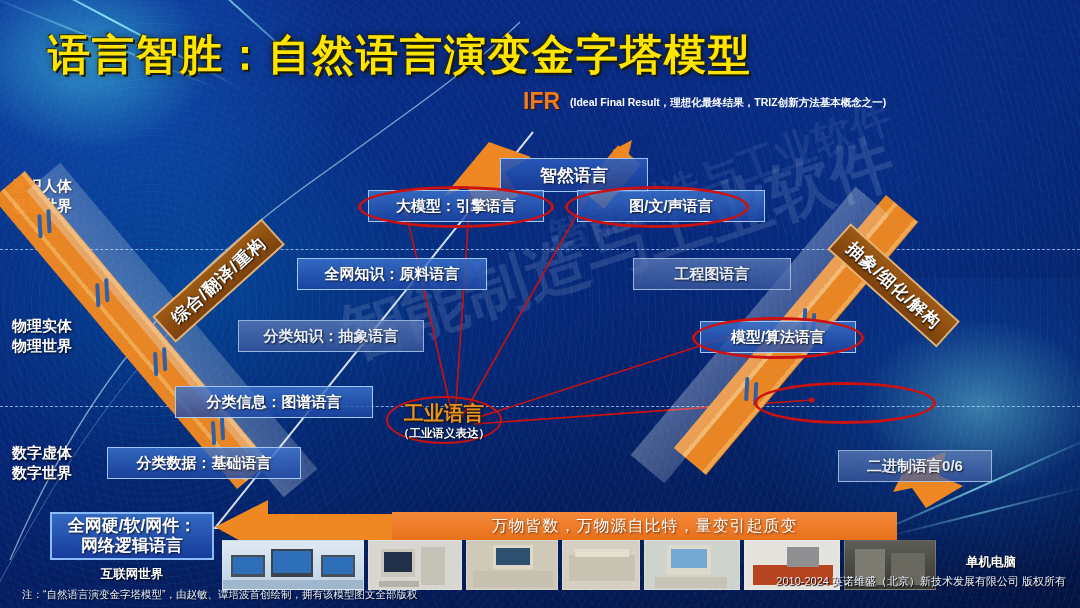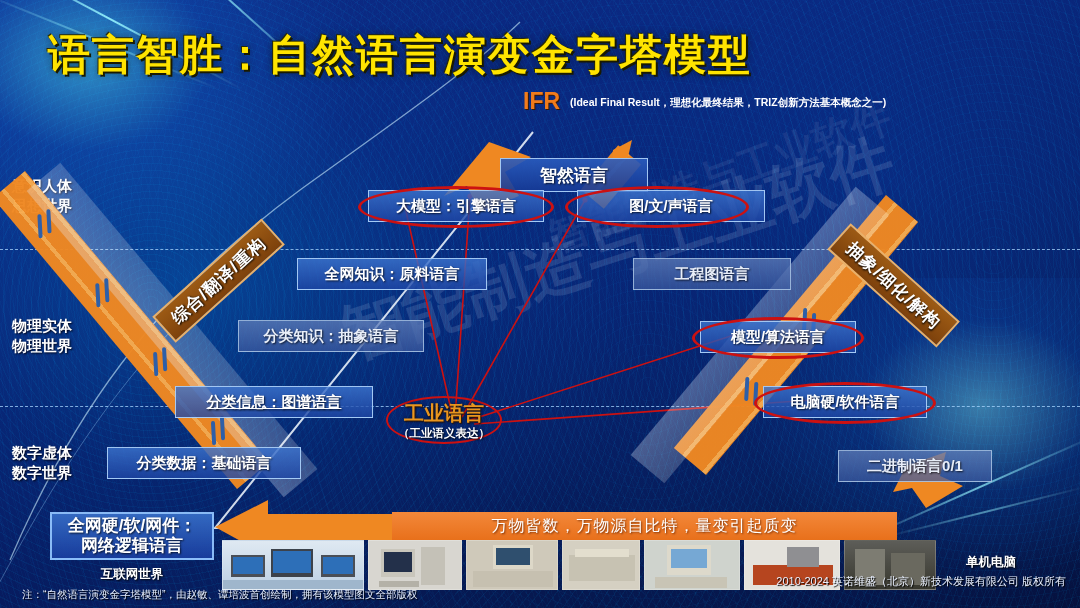--- a/index.html
+++ b/index.html
@@ -207,28 +207,27 @@
   <div class="band" style="left:596px;top:148px;width:30px;height:58px;transform:rotate(40deg);"></div>
   <svg class="pyr" viewBox="0 0 1080 608">
     <path d="M613,150 L632,140 L628,157 L612,167 Z" fill="#ef8822"></path>
   </svg>
 
   <div class="node top" style="left:500px;top:118px;width:148px;height:34px;">智然语言</div>
 
   <div class="node" style="left:368px;top:190px;width:176px;height:32px;">大模型：引擎语言</div>
   <div class="node" style="left:297px;top:258px;width:190px;height:32px;">全网知识：原料语言</div>
   <div class="node dim" style="left:238px;top:320px;width:186px;height:32px;">分类知识：抽象语言</div>
-  <div class="node" style="left:175px;top:386px;width:198px;height:32px;text-decoration:underline;">分类信息：图谱语言</div>
+  <div class="node" style="left:175px;top:386px;width:198px;height:32px;">分类信息：图谱语言</div>
   <div class="node" style="left:107px;top:447px;width:194px;height:32px;">分类数据：基础语言</div>
 
   <div class="node" style="left:577px;top:190px;width:188px;height:32px;">图/文/声语言</div>
   <div class="node dim" style="left:633px;top:258px;width:158px;height:32px;">工程图语言</div>
   <div class="node" style="left:700px;top:321px;width:156px;height:32px;">模型/算法语言</div>
-  <div class="node" style="left:763px;top:386px;width:164px;height:32px;">电脑硬/软件语言</div>
-  <div class="node dim" style="left:838px;top:450px;width:154px;height:32px;">二进制语言0/1</div>
+  <div class="node dim" style="left:838px;top:450px;width:154px;height:32px;">二进制语言0/6</div>
 
   <div class="ell" style="left:358px;top:186px;width:196px;height:42px;"></div>
   <div class="ell" style="left:565px;top:186px;width:184px;height:42px;"></div>
   <div class="ell" style="left:692px;top:317px;width:172px;height:42px;"></div>
   <div class="ell" style="left:754px;top:382px;width:182px;height:42px;"></div>
   <div class="ell thin" style="left:386px;top:396px;width:116px;height:48px;"></div>
 
   <div class="indus" style="left:388px;top:400px;width:112px;">
     <div class="t1">工业语言</div>
     <div class="t2">（工业语义表达）</div>

